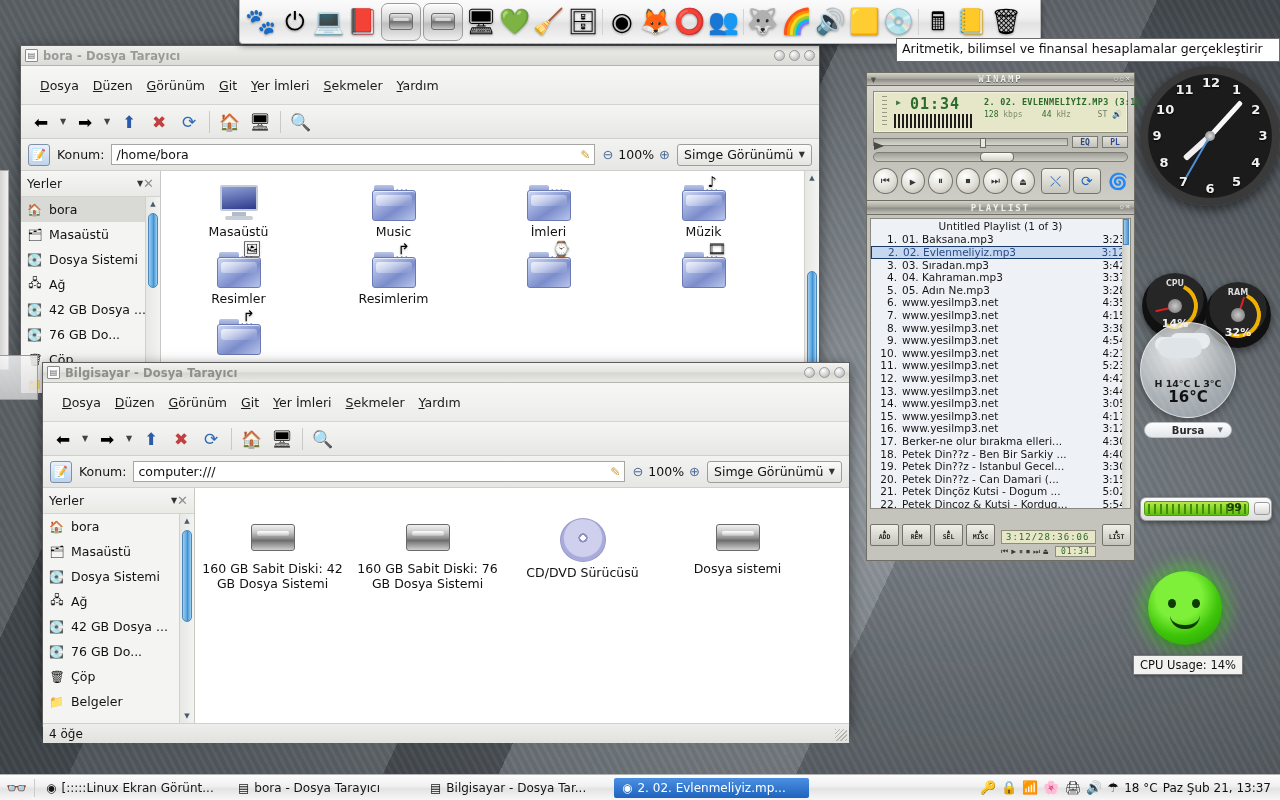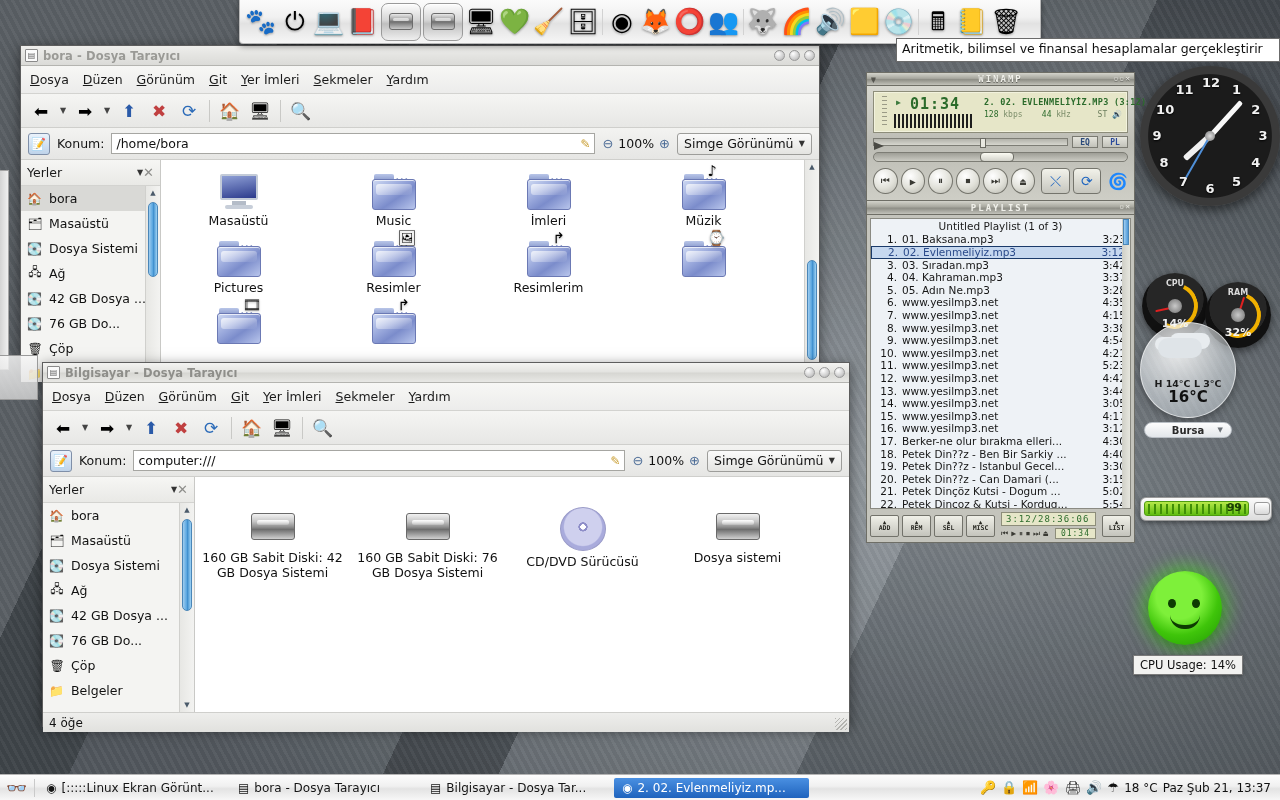--- a/index.html
+++ b/index.html
@@ -50,21 +50,21 @@
     border-bottom:1px solid #b4b4b0;}
   .titlebar.inactive{background:linear-gradient(180deg,#eeeeec 0%,#e4e4e1 50%,#dbdbd8 100%);}
   .tb-ico{width:13px;height:13px;margin-right:5px;border:1px solid #8a8a8a;background:#fbfbfb;
     border-radius:1px;display:flex;align-items:center;justify-content:center;font-size:8px;color:#555;}
   .tb-title{flex:1;font-size:11.5px;color:#9a9a96;font-weight:bold;letter-spacing:.1px;}
   .tb-title.act{color:#8e8e8a;}
   .tb-btns{display:flex;gap:4px;align-items:center;}
   .tbb{width:11px;height:11px;border-radius:50%;
     background:radial-gradient(circle at 35% 30%,#ffffff,#cfcfcf 60%,#a9a9a9);
     border:1px solid #9a9a9a;}
-  .menubar{height:28px;display:flex;align-items:center;gap:0;padding:0 2px;
+  .menubar{height:39px;display:flex;align-items:center;gap:0;padding:0 12px;
     background:linear-gradient(180deg,#f7f7f5,#ececeb);border-bottom:1px solid #d3d3d0;}
   .menubar span{padding:2px 7px;font-size:12.5px;color:#1a1a1a;cursor:default;}
   .menubar span u{text-decoration:underline;}
   .toolbar{height:34px;display:flex;align-items:center;gap:2px;padding:0 6px;
     background:linear-gradient(180deg,#f5f5f3,#e7e7e5);border-bottom:1px solid #cfcfcc;}
   .tbtn{width:28px;height:28px;display:flex;align-items:center;justify-content:center;
     font-size:17px;cursor:pointer;}
   .tarrow{font-size:8px;color:#444;width:12px;text-align:center;cursor:pointer;}
   .tsep{width:1px;height:22px;background:#c9c9c6;margin:0 4px;}
   .locbar{height:32px;display:flex;align-items:center;gap:7px;padding:0 7px;
@@ -190,21 +190,21 @@
   .pl-row .d{width:30px;text-align:right;}
   .pl-sb{position:absolute;right:0;top:0;bottom:0;width:8px;background:linear-gradient(90deg,#cfcfc7,#e6e6de);}
   .pl-sb .th{position:absolute;left:1px;right:1px;top:0;height:26px;background:linear-gradient(90deg,#9fcdf0,#4f9ad8);border:1px solid #4a86b8;}
   .pl-foot{display:flex;align-items:center;gap:3px;margin-top:3px;}
   .pl-btn{width:29px;height:22px;border:1px solid #72726a;border-radius:2px;
     background:linear-gradient(180deg,#f0f0e8,#c4c4bc);display:flex;flex-direction:column;
     align-items:center;justify-content:center;font-size:6.5px;color:#2a2a24;font-weight:bold;}
   .pl-btn .ar{font-size:6px;line-height:5px;}
   .pl-time{flex:1;margin:0 3px;}
   .pl-time .big{background:#e6e6c8;border:1px solid #8d8d7a;font-size:9px;color:#2b6b2b;
-    font-family:"DejaVu Sans Mono",monospace;padding:1px 4px;letter-spacing:1px;}
+    font-family:"DejaVu Sans Mono",monospace;padding:1px 4px;letter-spacing:1px;margin-top:18px;}
   .pl-time .row2{display:flex;align-items:center;gap:3px;margin-top:2px;font-size:8px;color:#3a3a34;}
   .pl-time .row2 .cur{background:#e6e6c8;border:1px solid #8d8d7a;color:#2b6b2b;padding:0 5px;
     font-family:"DejaVu Sans Mono",monospace;margin-left:auto;letter-spacing:1px;}
   
   #clock{position:absolute;left:1140px;top:66px;width:140px;height:140px;border-radius:50%;
     background:radial-gradient(circle at 50% 50%, #1b1b1b 0 62%, #3a3a3a 63% 72%, #cfcfcf 73% 86%, #8e8e8e 87% 100%);
     box-shadow:0 4px 12px rgba(0,0,0,.55);z-index:20;}
   #clock .num{position:absolute;color:#f2f2f2;font-size:13px;font-weight:bold;
     width:16px;text-align:center;text-shadow:0 1px 2px #000;}
   #clock .hand{position:absolute;left:50%;top:50%;transform-origin:50% 100%;border-radius:2px;}
@@ -492,28 +492,20 @@
               <div class="bd"></div>
               <span class="badge" style="left:26px;top:-10px">♪</span>
             </div>
             <div class="cap">Müzik</div>
           </div>
           <div class="icell">
             <div class="folder">
               <div class="tab"></div>
               <div class="dots">•••</div>
               <div class="bd"></div>
-            </div>
-            <div class="cap">Pictures</div>
-          </div>
-          <div class="icell">
-            <div class="folder">
-              <div class="tab"></div>
-              <div class="dots">•••</div>
-              <div class="bd"></div>
               <span class="badge" style="left:26px;top:-10px">🖼</span>
             </div>
             <div class="cap">Resimler</div>
           </div>
           <div class="icell">
             <div class="folder">
               <div class="tab"></div>
               <div class="dots">•••</div>
               <div class="bd"></div>
               <span class="badge" style="left:26px;top:-10px">↱</span>

